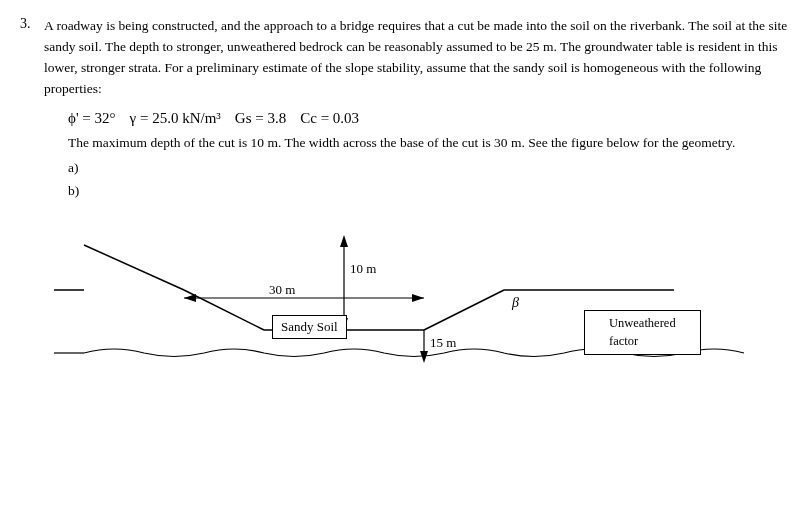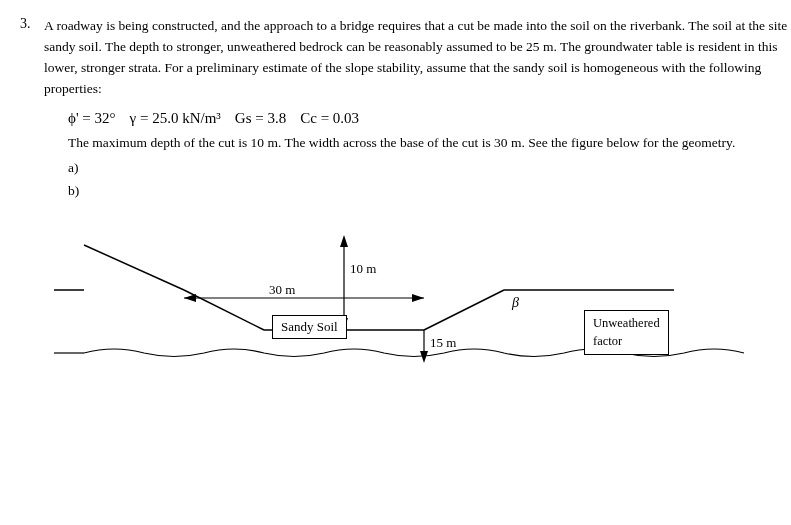--- a/index.html
+++ b/index.html
@@ -90,21 +90,21 @@
       background: #fff;
       text-align: center;
     }
 
     .unweathered-label {
       position: absolute;
       top: 95px;
       left: 530px;
       font-size: 12.5px;
       border: 1px solid #000;
-      padding: 4px 8px;
+      padding: 4px 24px;
       background: #fff;
       line-height: 1.4;
     }
   </style>
 </head>
 <body>
 
 <div class="problem-number">
   <span class="num">3.</span>
   <div>

